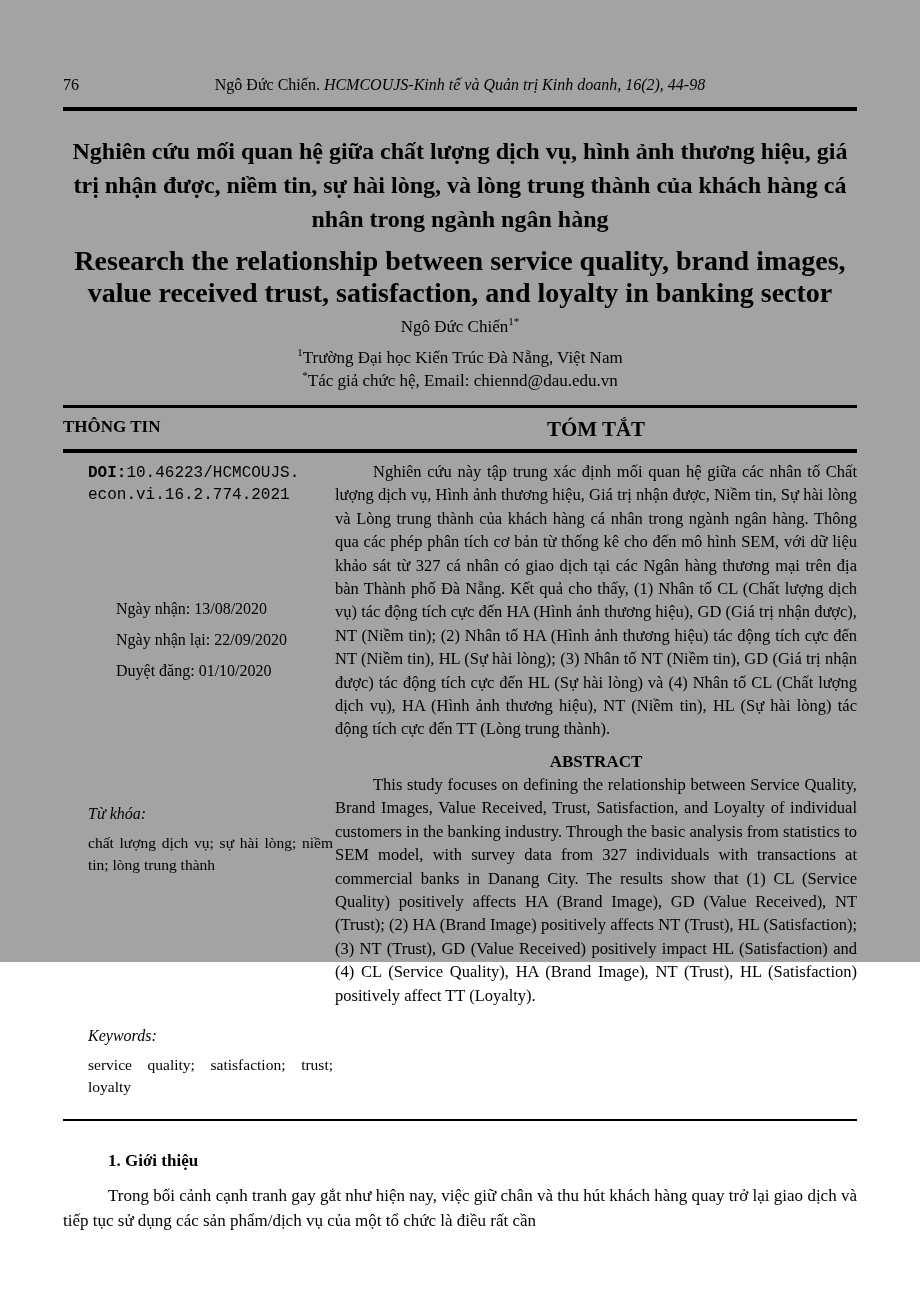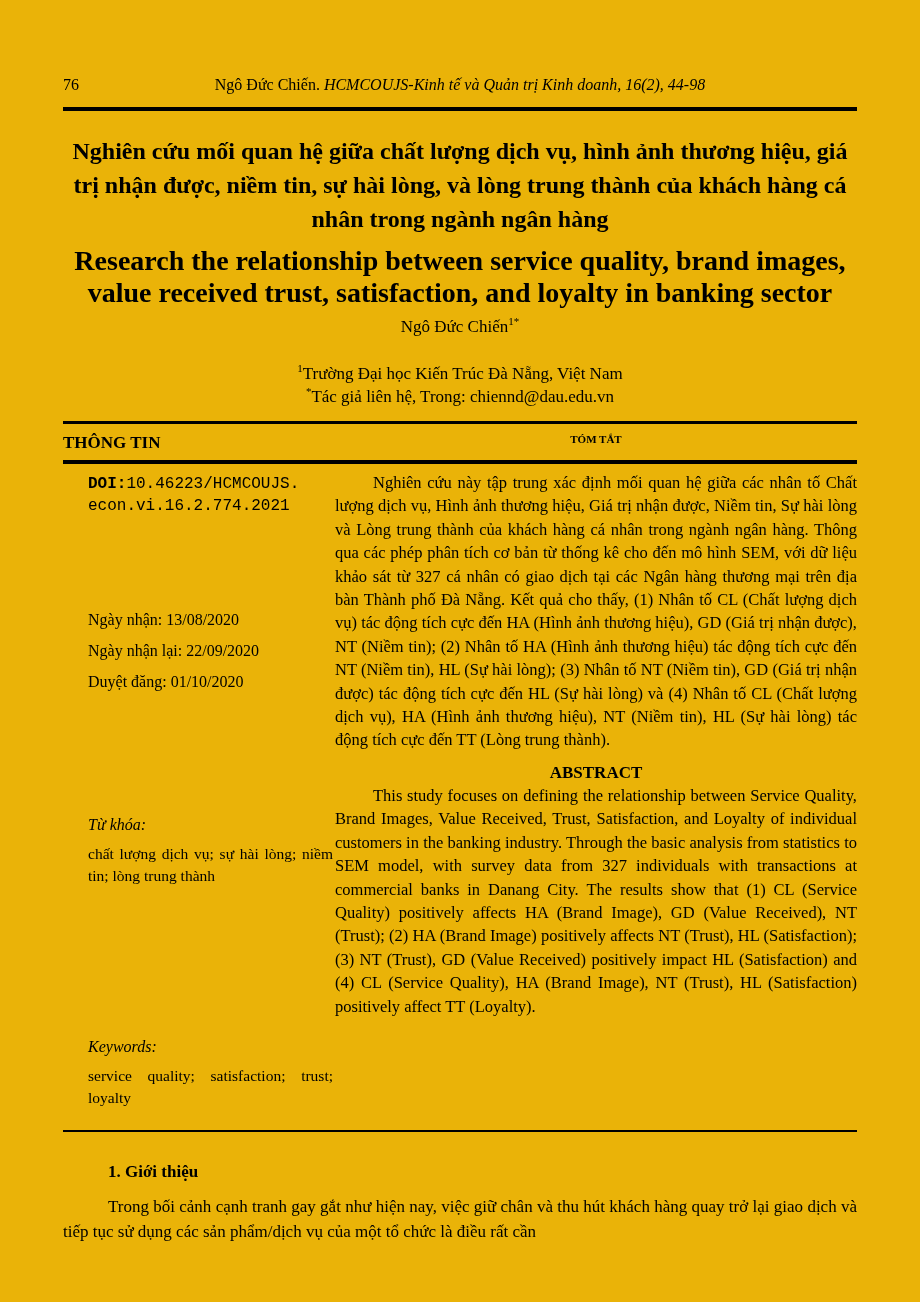--- a/index.html
+++ b/index.html
@@ -4,23 +4,23 @@
 <style>
   * { margin: 0; padding: 0; box-sizing: border-box; }
   html, body { background: #ffffff; }
   body {
     width: 920px; height: 1302px;
     font-family: "Liberation Serif", "DejaVu Serif", serif;
     color: #000000;
     overflow: hidden;
   }
   .page {
-    width: 920px; height: 1302px;
+    width: 920px; height: 962px;
     padding: 74px 63px 0 63px;
-    background: #eab308;
+    background: #a3a3a3;
   }
   
   .running-header {
     position: relative;
     height: 22px;
     font-size: 16px;
     line-height: 22px;
   }
   .page-num { position: absolute; left: 0; top: 0; }
   .citation { text-align: center; }
@@ -33,34 +33,34 @@
     font-size: 24px; font-weight: bold;
     line-height: 34px; text-align: center;
   }
   .title-en {
     margin-top: 9px;
     font-size: 28px; font-weight: bold;
     line-height: 32px; text-align: center;
   }
   .author-line { margin-top: 7px; text-align: center; font-size: 17px; line-height: 22px; }
   sup { font-size: 11px; vertical-align: super; line-height: 0; }
-  .affil-block { margin-top: 24px; text-align: center; font-size: 17px; line-height: 23px; }
+  .affil-block { margin-top: 8px; text-align: center; font-size: 17px; line-height: 23px; }
 
   
   .tbl-rule-top { height: 3px; background: #000; margin-top: 13px; }
   .tbl-head { display: flex; padding: 9px 0 7px 0; }
   .tbl-head .cell-l { width: 272px; font-weight: bold; font-size: 17px; }
-  .tbl-head .cell-r { flex: 1; text-align: center; font-weight: bold; font-size: 11px; }
+  .tbl-head .cell-r { flex: 1; text-align: center; font-weight: bold; font-size: 21px; }
   .tbl-rule-mid { height: 4px; background: #000; }
   .tbl-body { display: flex; align-items: flex-start; }
 
   .col-info { width: 272px; padding-left: 25px; font-size: 15.5px; }
   .doi-block { margin-top: 9px; line-height: 22px; font-size: 16px; font-family: Liberation Mono, monospace; }
   .doi-block .doi-label { font-weight: bold; }
-  .dates-block { margin-top: 93px; }
+  .dates-block { margin-top: 93px; margin-left: 28px; }
   .date-line { font-size: 16px; line-height: 20px; margin-bottom: 11px; }
   .kw-label { font-style: italic; font-size: 16px; }
   .kw-vi-label { margin-top: 124px; }
   .kw-text { margin-top: 9px; line-height: 22px; text-align: justify; padding-right: 2px; }
   .kw-en-label { margin-top: 151px; }
 
   .col-abs { flex: 1; padding-left: 0; }
   .abs-para {
     font-size: 16.5px; line-height: 23.4px;
     text-align: justify; text-indent: 38px;
@@ -92,21 +92,21 @@
   <div class="header-rule"></div>
 
   <h1 class="title-vi">Nghiên cứu mối quan hệ giữa chất lượng dịch vụ, hình ảnh thương hiệu, giá trị nhận được, niềm tin, sự hài lòng, và lòng trung thành của khách hàng cá nhân trong ngành ngân hàng</h1>
   <h2 class="title-en">Research the relationship between service quality, brand images, value received trust, satisfaction, and loyalty in banking sector</h2>
 
   <div class="author-line">
     <span>Ngô Đức Chiến</span><sup>1*</sup>
   </div>
   <div class="affil-block">
     <div><sup>1</sup><span>Trường Đại học Kiến Trúc Đà Nẵng, Việt Nam</span></div>
-    <div><sup>*</sup><span>Tác giả liên hệ, Trong: chiennd@dau.edu.vn</span></div>
+    <div><sup>*</sup><span>Tác giả chức hệ, Email: chiennd@dau.edu.vn</span></div>
   </div>
 
   <div class="tbl-rule-top"></div>
   <div class="tbl-head">
     <div class="cell-l">THÔNG TIN</div>
     <div class="cell-r">TÓM TẮT</div>
   </div>
   <div class="tbl-rule-mid"></div>
 
   <div class="tbl-body">

